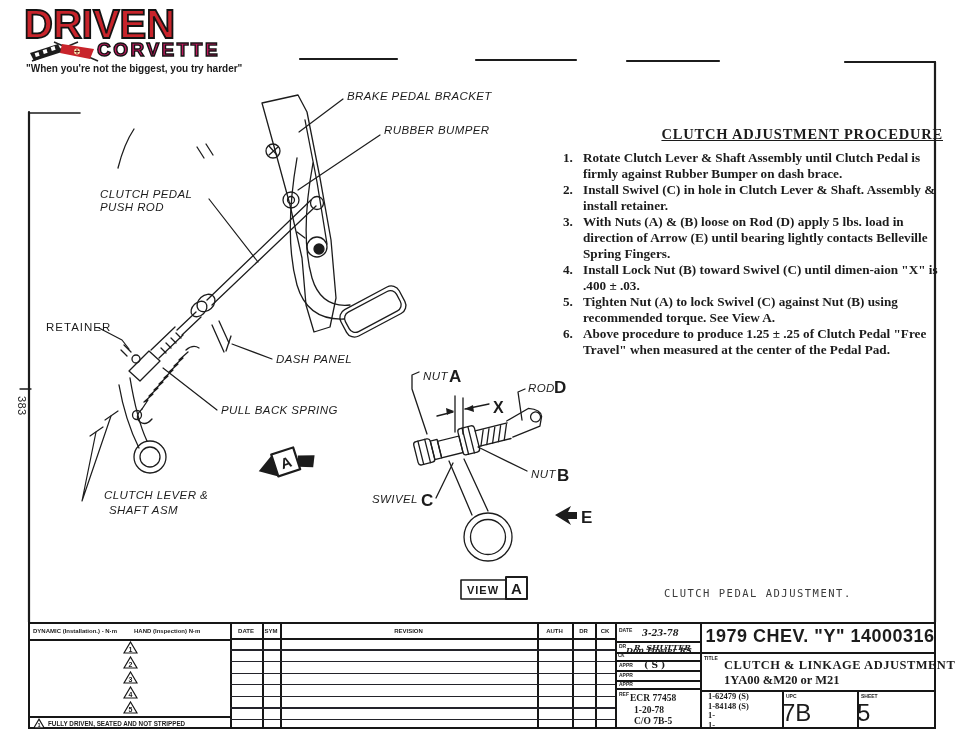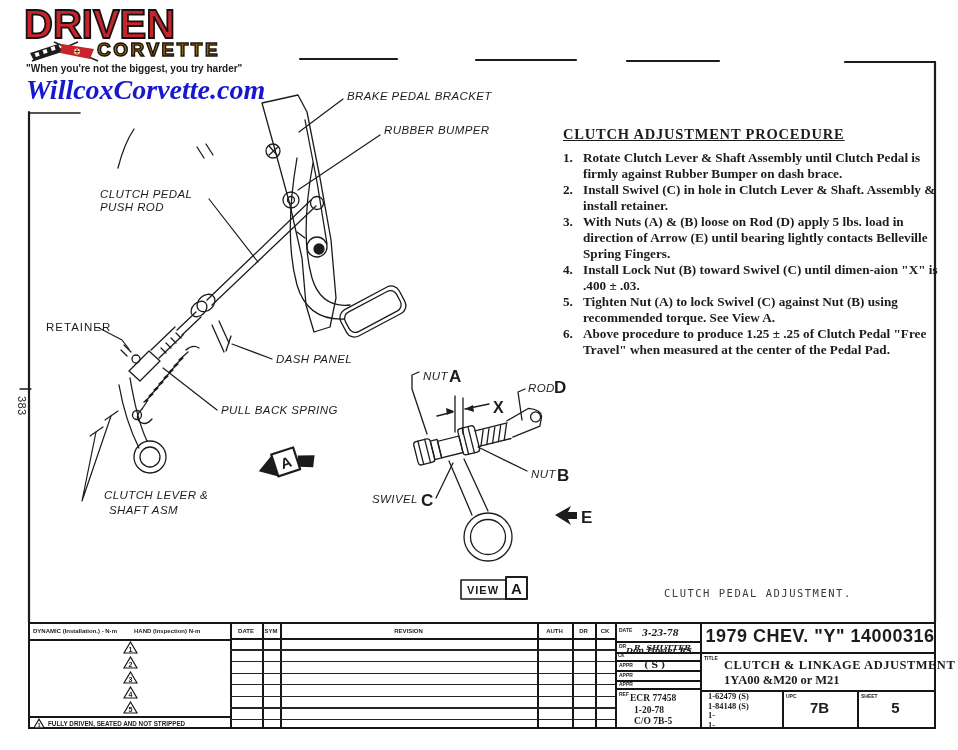--- a/index.html
+++ b/index.html
@@ -5,28 +5,28 @@
   html,body{margin:0;padding:0;background:#e9e9e9;}
   .page{position:relative;width:958px;height:750px;background:#ffffff;overflow:hidden;
         font-family:"Liberation Sans",sans-serif;color:#1c1c1c;}
   svg.drawing{position:absolute;left:0;top:0;width:958px;height:750px;}
 
   
   .logo{position:absolute;left:0;top:0;width:330px;height:112px;}
   .brand{position:absolute;left:24px;top:2px;font-size:40px;font-weight:800;letter-spacing:0px;
          color:#c8242b;-webkit-text-stroke:1.8px #131313;font-family:"Liberation Sans",sans-serif;}
   .corvette{position:absolute;left:97px;top:39px;font-size:19px;font-weight:800;letter-spacing:2.5px;
-         color:#a16207;-webkit-text-stroke:1.4px #131313;}
+         color:#be185d;-webkit-text-stroke:1.4px #131313;}
   .tagline{position:absolute;left:26px;top:63px;font-size:10px;font-weight:bold;color:#1b1b1b;white-space:nowrap;}
   .url{position:absolute;left:26px;top:74px;font-size:28px;font-weight:bold;font-style:italic;
        color:#1717cf;font-family:"Liberation Serif",serif;white-space:nowrap;}
 
   
   .procedure{position:absolute;left:563px;top:126px;width:380px;font-family:"Liberation Serif",serif;}
-  .proc-heading{text-align:left;font-weight:bold;font-size:14.5px;letter-spacing:.8px;
+  .proc-heading{text-align:right;font-weight:bold;font-size:14.5px;letter-spacing:.8px;
                 text-decoration:underline;margin-bottom:7px;}
   .proc-item{display:flex;font-weight:bold;font-size:13.2px;line-height:16px;}
   .proc-item .num{width:20px;flex:0 0 20px;}
   .proc-item .txt{flex:1;}
 
   .caption{position:absolute;left:664px;top:587px;font-family:"DejaVu Sans Mono",monospace;
            font-size:10.5px;letter-spacing:1.5px;color:#3a3a3a;white-space:nowrap;}
 
   
   .tb{position:absolute;left:28px;top:622px;width:908px;height:107px;border:2px solid #161616;
@@ -48,21 +48,21 @@
   .ref-lines{position:absolute;left:600px;top:69px;font-family:"Liberation Serif",serif;font-weight:bold;
              font-size:9.5px;line-height:11.5px;white-space:nowrap;}
   .dwg-num{position:absolute;left:672px;top:2px;width:236px;text-align:center;font-size:18px;
            font-weight:800;letter-spacing:.5px;white-space:nowrap;}
   .tb-title1{position:absolute;left:694px;top:34px;font-family:"Liberation Serif",serif;font-weight:bold;
              font-size:12.5px;letter-spacing:.5px;white-space:nowrap;}
   .tb-title2{position:absolute;left:694px;top:49px;font-family:"Liberation Serif",serif;font-weight:bold;
              font-size:12.5px;white-space:nowrap;}
   .parts{position:absolute;left:678px;top:68px;font-family:"Liberation Serif",serif;font-weight:bold;
          font-size:8.5px;line-height:9.5px;white-space:nowrap;}
-  .bigcell{position:absolute;font-size:15px;font-weight:700;text-align:center;}
+  .bigcell{position:absolute;font-size:24px;font-weight:400;}
 </style>
 </head>
 <body>
 
 <div class="page">
 
   <svg class="drawing" viewBox="0 0 958 750">
     <g stroke="#1c1c1c" stroke-width="1.3" fill="none" stroke-linecap="round" stroke-linejoin="round">
 
       <g>
@@ -218,21 +218,20 @@
         <rect x="15" y="10.5" width="4" height="4" transform="rotate(-17 17 12)"></rect>
         <rect x="23" y="7.5" width="4" height="4" transform="rotate(-17 25 9)"></rect>
         <rect x="11" y="17" width="4" height="4" transform="rotate(-17 13 19)" opacity="0"></rect>
       </g>
       <path d="M34,5 L66,10 L62,20 L32,14 Z" fill="#c8242b"></path>
       <circle cx="49" cy="12.5" r="3" fill="#f3e6b0"></circle>
       <path d="M46.5,12.5 h5 M49,10 v5" stroke="#7a1313" stroke-width="1"></path>
     </svg>
     <div class="corvette">CORVETTE</div>
     <div class="tagline">"When you're not the biggest, you try harder"</div>
-    <div class="url">WillcoxCorvette.com</div>
   </div>
 
   <div class="procedure">
     <div class="proc-heading">CLUTCH ADJUSTMENT PROCEDURE</div>
     <div class="proc-item">
       <span class="num">1.</span>
       <span class="txt">Rotate Clutch Lever &amp; Shaft Assembly until Clutch Pedal is firmly against Rubber Bumper on dash brace.</span>
     </div>
     <div class="proc-item">
       <span class="num">2.</span>

